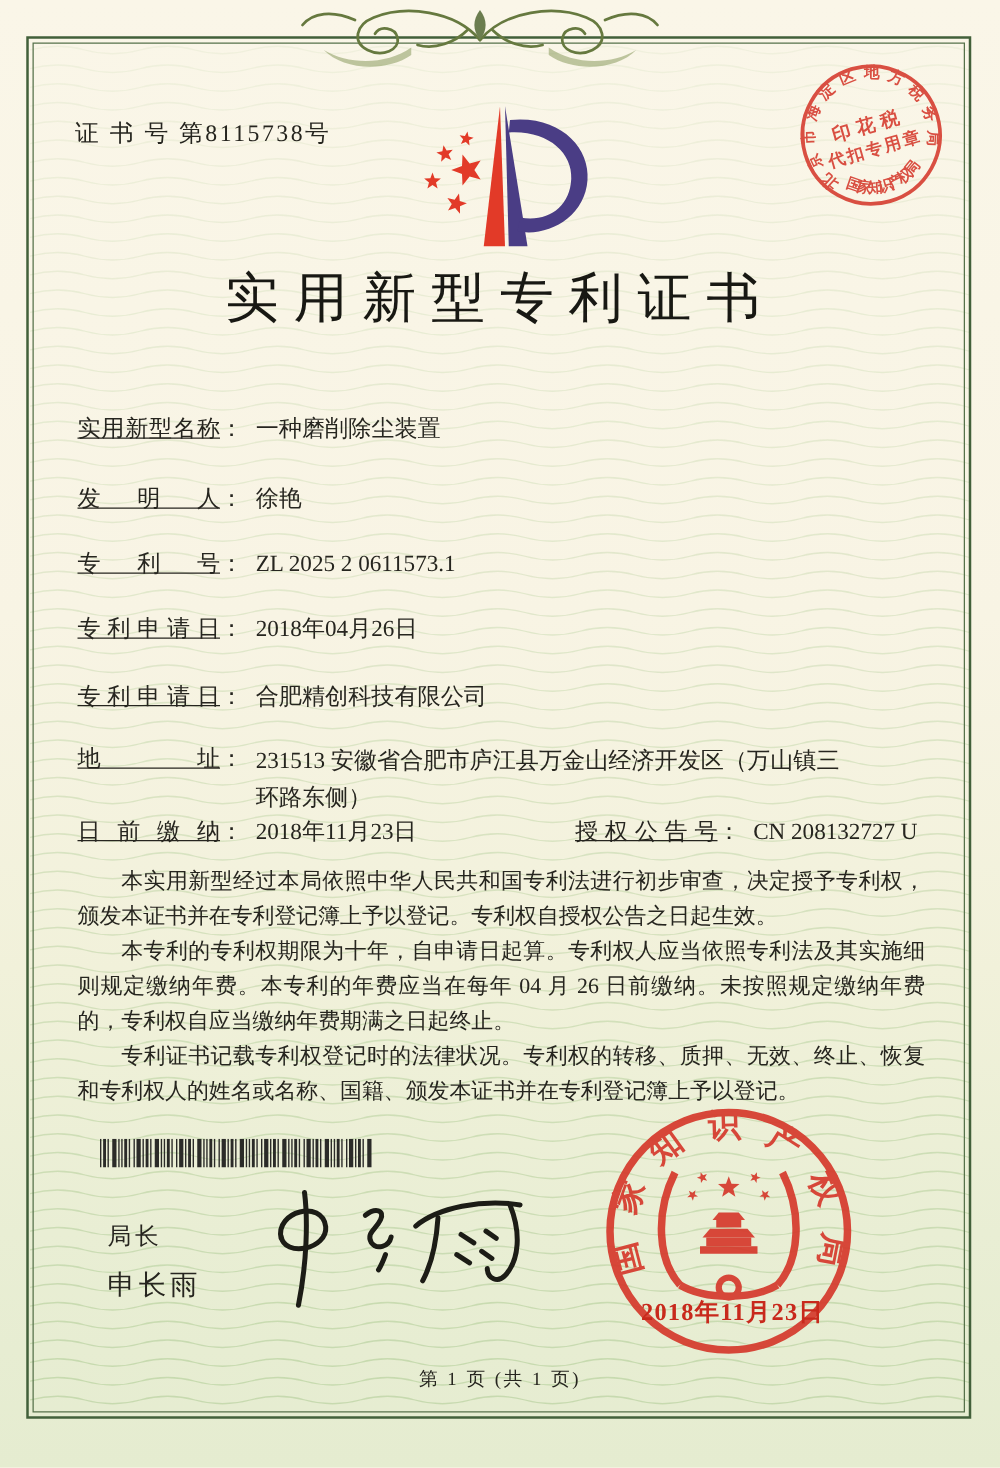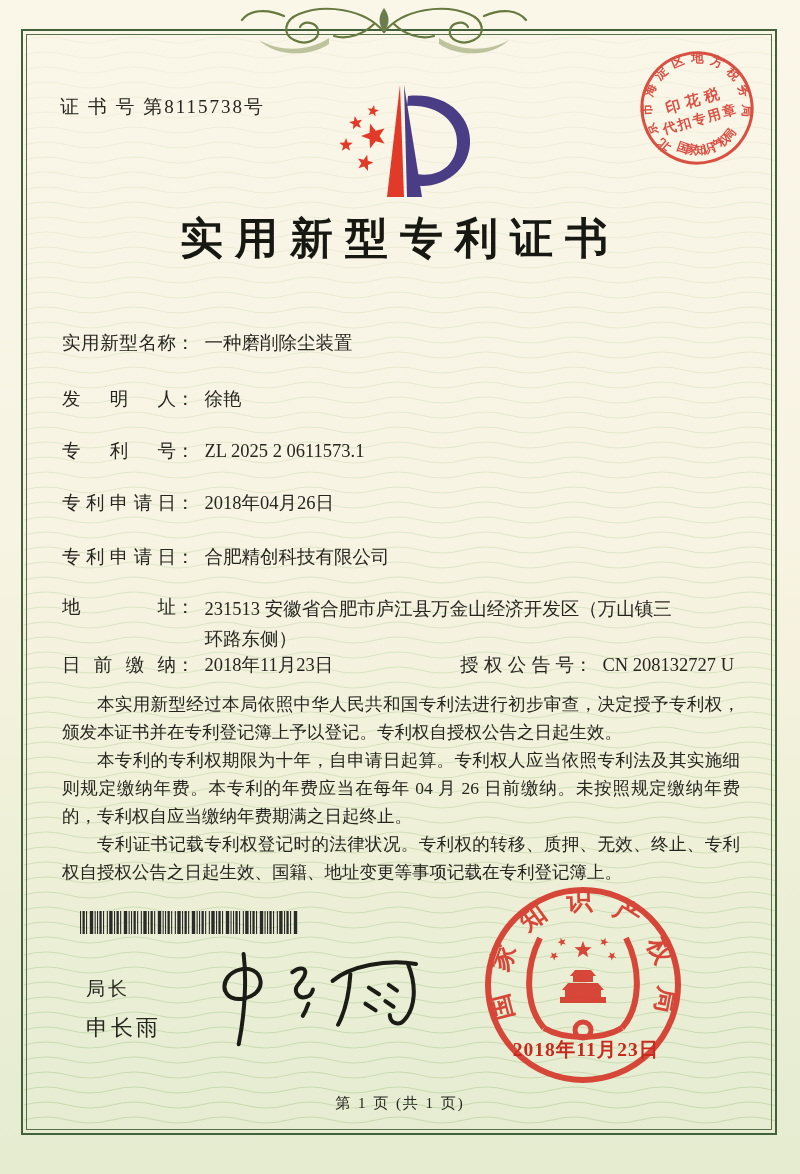--- a/index.html
+++ b/index.html
@@ -12,23 +12,23 @@
     background:linear-gradient(180deg,#faf6e8 0%,#f8f4e4 42%,#f1f1da 66%,#e9eed4 84%,#e5ecd0 100%);
   }
   #waves{position:absolute;left:24px;top:32px;z-index:0;pointer-events:none;}
   .frame{position:absolute;left:21px;top:29px;width:752px;height:1102px;
     border:2px solid #42603a;z-index:1;pointer-events:none;}
   .frame::before{content:"";position:absolute;inset:3px;border:1px solid #56714a;}
   .layer{position:absolute;inset:0;z-index:2;}
   .cert-no{position:absolute;left:60px;top:94px;font-size:19px;letter-spacing:2px;}
   .logo{position:absolute;left:330px;top:78px;}
   .title{position:absolute;left:0;right:0;top:210px;text-align:center;
-    font-size:43px;font-weight:700;letter-spacing:12px;color:#181813;}
+    font-size:43px;font-weight:400;letter-spacing:12px;color:#181813;}
   .frow{position:absolute;left:62px;font-size:18.5px;white-space:nowrap;}
-  .flabel{display:inline-block;width:114px;text-align:justify;text-align-last:justify;vertical-align:top;}
+  .flabel{display:inline-block;width:114px;text-align:justify;text-align-last:justify;vertical-align:top;text-decoration:underline;}
   .fval{margin-left:10px;font-family:Liberation Serif, serif;}
   .addr .fval{display:inline-block;width:478px;white-space:normal;vertical-align:top;line-height:30px;}
   .grant2{position:absolute;left:398px;top:0;}
   .paras{position:absolute;left:62px;width:678px;top:690px;}
   .paras p{margin:0;font-size:17.5px;line-height:28px;text-align:justify;text-indent:2em;}
   .barcode{position:absolute;left:80px;top:911px;}
   .officer-title{position:absolute;left:86px;top:976px;font-size:19px;letter-spacing:3px;}
   .officer-name{position:absolute;left:86px;top:1013px;font-size:22px;letter-spacing:3px;}
   .signature{position:absolute;left:165px;top:938px;}
   .seal-bottom{position:absolute;left:478px;top:880px;}
@@ -178,21 +178,21 @@
     <div class="frow" style="top:652px">
       <span class="flabel">日前缴纳</span><span>：</span><span class="fval">2018年11月23日</span>
       <span class="grant2">
         <span class="flabel">授权公告号</span><span>：</span><span class="fval">CN 208132727 U</span>
       </span>
     </div>
 
     <div class="paras">
       <p>本实用新型经过本局依照中华人民共和国专利法进行初步审查，决定授予专利权，颁发本证书并在专利登记簿上予以登记。专利权自授权公告之日起生效。</p>
       <p>本专利的专利权期限为十年，自申请日起算。专利权人应当依照专利法及其实施细则规定缴纳年费。本专利的年费应当在每年 04 月 26 日前缴纳。未按照规定缴纳年费的，专利权自应当缴纳年费期满之日起终止。</p>
-      <p>专利证书记载专利权登记时的法律状况。专利权的转移、质押、无效、终止、专利权自授权公告之日起生效、国籍、地址变更等事项记载在专利登记簿上。</p>
+      <p>专利证书记载专利权登记时的法律状况。专利权的转移、质押、无效、终止、恢复和专利权人的姓名或名称、国籍、颁发本证书并在专利登记簿上予以登记。</p>
     </div>
 
     <svg class="barcode" id="barcode" width="224" height="23">
         <rect x="0.0" y="0" width="1.1" height="23" fill="#2b2b28"></rect>
         <rect x="2.5" y="0" width="2.3" height="23" fill="#2b2b28"></rect>
         <rect x="6.0" y="0" width="1.1" height="23" fill="#2b2b28"></rect>
         <rect x="9.8" y="0" width="3.4" height="23" fill="#2b2b28"></rect>
         <rect x="14.6" y="0" width="1.1" height="23" fill="#2b2b28"></rect>
         <rect x="17.0" y="0" width="1.1" height="23" fill="#2b2b28"></rect>
         <rect x="19.4" y="0" width="2.3" height="23" fill="#2b2b28"></rect>

